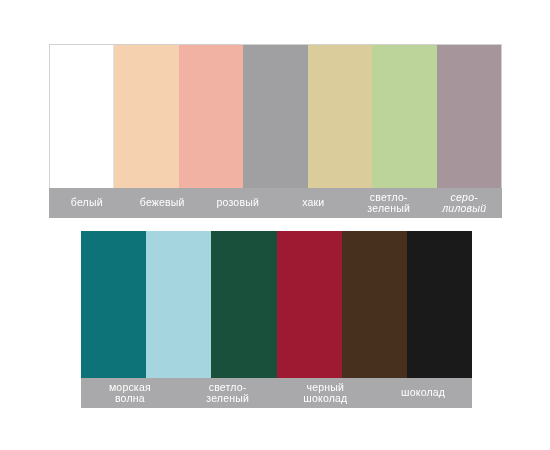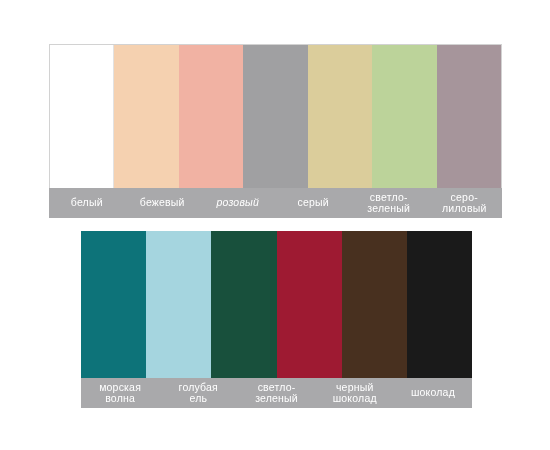--- a/index.html
+++ b/index.html
@@ -117,43 +117,41 @@
       <div class="swatch" style="background-color: rgb(245, 209, 176);"></div>
       <div class="swatch" style="background-color: rgb(241, 178, 163);"></div>
       <div class="swatch" style="background-color: rgb(160, 160, 162);"></div>
       <div class="swatch" style="background-color: rgb(219, 205, 155);"></div>
       <div class="swatch" style="background-color: rgb(188, 211, 154);"></div>
       <div class="swatch" style="background-color: rgb(166, 149, 155);"></div>
     </div>
     <div class="label-strip" style="background: rgb(169, 169, 171);">
       <div class="label-cell" style="color: rgb(255, 255, 255);">белый</div>
       <div class="label-cell" style="color: rgb(255, 255, 255);">бежевый</div>
-      <div class="label-cell" style="color: rgb(255, 255, 255); font-style: italic;">розовый</div>
-      <div class="label-cell" style="color: rgb(255, 255, 255);">серый</div>
+      <div class="label-cell" style="color: rgb(255, 255, 255);">розовый</div>
+      <div class="label-cell" style="color: rgb(255, 255, 255);">хаки</div>
       <div class="label-cell" style="color: rgb(255, 255, 255);">светло-
 зеленый</div>
-      <div class="label-cell" style="color: rgb(255, 255, 255);">серо-
+      <div class="label-cell" style="color: rgb(255, 255, 255); font-style: italic;">серо-
 лиловый</div>
     </div>
   </div>
 
   <div class="palette-row" id="row-bottom">
     <div class="swatch-strip">
       <div class="swatch" style="background-color: rgb(13, 115, 121);"></div>
       <div class="swatch" style="background-color: rgb(165, 213, 223);"></div>
       <div class="swatch" style="background-color: rgb(24, 80, 60);"></div>
       <div class="swatch" style="background-color: rgb(158, 26, 50);"></div>
       <div class="swatch" style="background-color: rgb(72, 48, 31);"></div>
       <div class="swatch" style="background-color: rgb(26, 26, 26);"></div>
     </div>
     <div class="label-strip" style="background: rgb(169, 169, 171);">
       <div class="label-cell" style="color: rgb(255, 255, 255);">морская
 волна</div>
-      <div class="label-cell" style="color: rgb(255, 255, 255);">голубая
-ель</div>
       <div class="label-cell" style="color: rgb(255, 255, 255);">светло-
 зеленый</div>
       <div class="label-cell" style="color: rgb(255, 255, 255);">черный
 шоколад</div>
       <div class="label-cell" style="color: rgb(255, 255, 255);">шоколад</div>
     </div>
   </div>
 
 </div>
 

